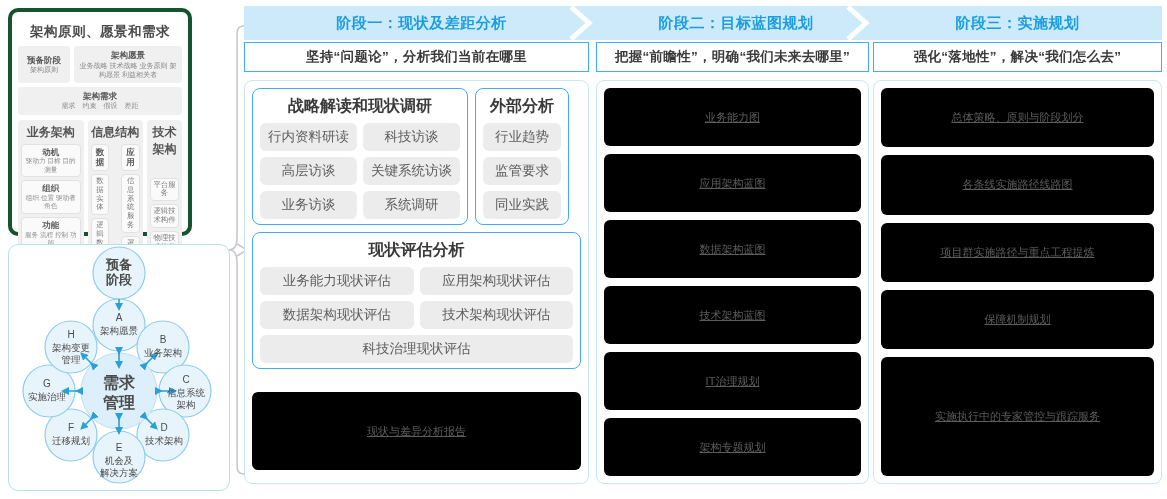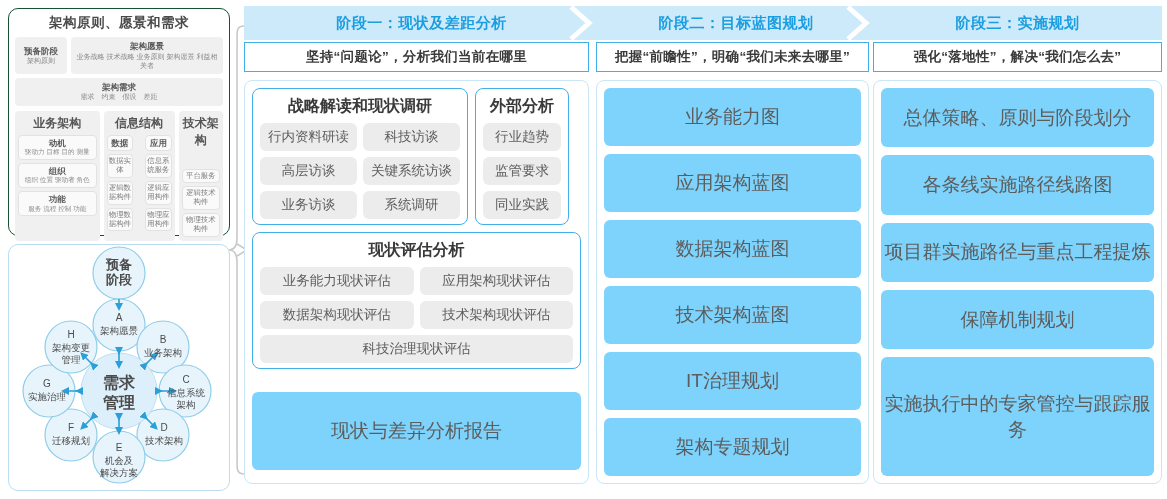--- a/index.html
+++ b/index.html
@@ -9,25 +9,25 @@
     font-family: "Liberation Sans", "DejaVu Sans", sans-serif;
     overflow: hidden;
   }
   .root { position: relative; width: 1167px; height: 499px; }
 
   
   .left-col { position: absolute; left: 8px; top: 8px; width: 222px; height: 483px; }
 
   .togaf-card {
     position: relative;
-    width: 222px; height: 228px;
-    border: 1px solid #14532d;
+    width: 184px; height: 228px;
+    border: 4px solid #14532d;
     border-radius: 10px;
     background: #ffffff;
-    padding: 2px 6px 5px 6px;
+    padding: 8px 6px 5px 6px;
   }
   .togaf-title {
     text-align: center;
     font-size: 13.5px; font-weight: bold; color: #4a4a4a;
     letter-spacing: .5px;
     padding: 3px 0 5px 0;
   }
   .gbox {
     background: #f0f0f0; border-radius: 4px;
     display: flex; flex-direction: column; align-items: center; justify-content: center;
@@ -111,23 +111,23 @@
   .chip {
     background:#ececec; border-radius:6px;
     display:flex; align-items:center; justify-content:center;
     font-size:13.5px; color:#5d5d5d; text-align:center; line-height:1.2;
   }
   .chip.h { height: 28px; }
   .chip.half { width: calc(50% - 3px); }
   .chip.full { width: 100%; }
 
   .tall-chip {
-    background:#7dd3fc; border-radius:6px;
+    background:#000000; border-radius:6px;
     display:flex; align-items:center; justify-content:center;
-    font-size:19px; color:#5d5d5d; text-align:center;
+    font-size:11px; color:#5d5d5d; text-align:center;text-decoration:underline;
   }
 </style>
 </head>
 <body>
 
 <div class="root">
 
   <div class="left-col">
 
     <div class="togaf-card">

